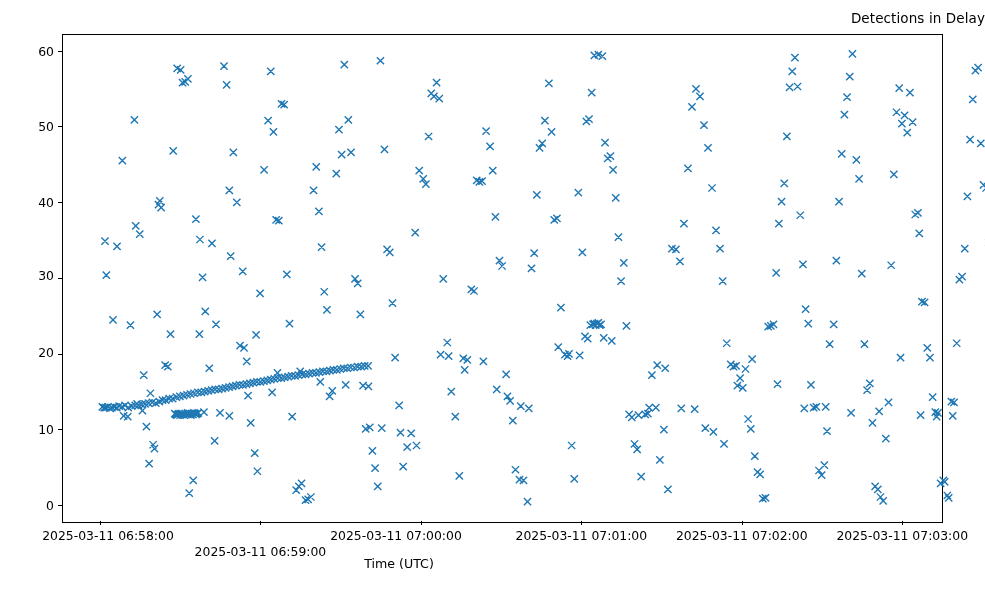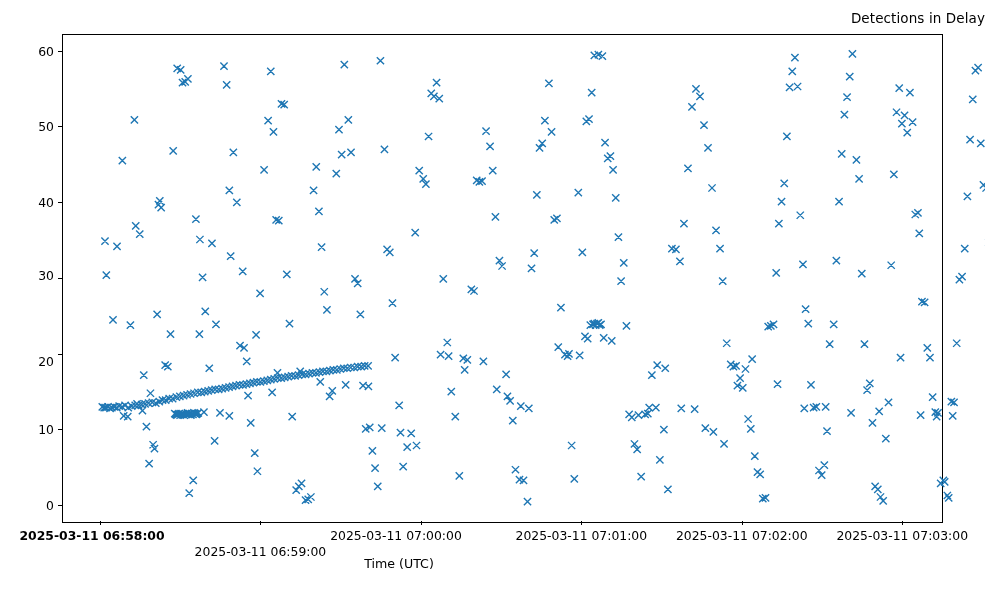--- a/index.html
+++ b/index.html
@@ -103,33 +103,33 @@
         </g>
       </svg>
   </div>
 
   <div id="y-ticks">
       <div class="ytick-mark" style="left: 58px; top: 505.095px;"></div>
       <div class="ytick-label" style="top: 505.095px; right: 931px;">0</div>
       <div class="ytick-mark" style="left: 58px; top: 429.356px;"></div>
       <div class="ytick-label" style="top: 429.356px; right: 931px;">10</div>
       <div class="ytick-mark" style="left: 58px; top: 353.617px;"></div>
-      <div class="ytick-label" style="top: 361px; right: 931px;">20</div>
+      <div class="ytick-label" style="top: 352px; right: 931px;">20</div>
       <div class="ytick-mark" style="left: 58px; top: 277.879px;"></div>
       <div class="ytick-label" style="top: 275px; right: 931px;">30</div>
       <div class="ytick-mark" style="left: 58px; top: 202.14px;"></div>
       <div class="ytick-label" style="top: 202.14px; right: 931px;">40</div>
       <div class="ytick-mark" style="left: 58px; top: 126.401px;"></div>
       <div class="ytick-label" style="top: 126.401px; right: 931px;">50</div>
       <div class="ytick-mark" style="left: 58px; top: 50.6625px;"></div>
       <div class="ytick-label" style="top: 50.6625px; right: 931px;">60</div>
     </div>
   <div id="x-ticks">
       <div class="xtick-mark" style="left: 99.9732px;"></div>
-      <div class="xtick-label" style="left: 92px; font-weight: bold;">2025-03-11 06:58:00</div>
+      <div class="xtick-label" style="left: 108px;">2025-03-11 06:58:00</div>
       <div class="xtick-mark" style="left: 260.423px;"></div>
       <div class="xtick-label" style="left: 260.423px; margin-top: 16px;">2025-03-11 06:59:00</div>
       <div class="xtick-mark" style="left: 420.874px;"></div>
       <div class="xtick-label" style="left: 396px; text-align: right;">2025-03-11 07:00:00</div>
       <div class="xtick-mark" style="left: 581.324px;"></div>
       <div class="xtick-label" style="left: 581.324px;">2025-03-11 07:01:00</div>
       <div class="xtick-mark" style="left: 741.774px;"></div>
       <div class="xtick-label" style="left: 741.774px;">2025-03-11 07:02:00</div>
       <div class="xtick-mark" style="left: 902.225px;"></div>
       <div class="xtick-label" style="left: 902.225px;">2025-03-11 07:03:00</div>

